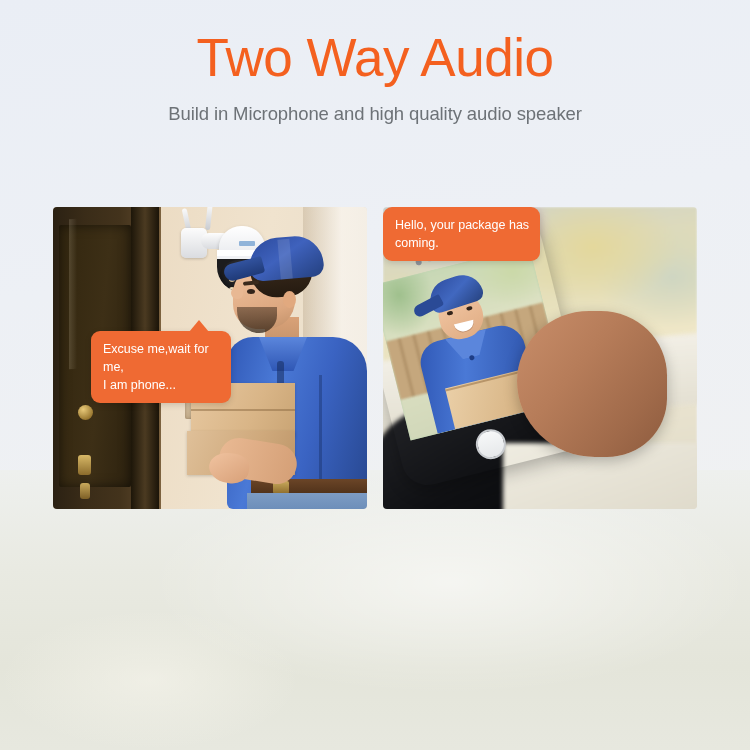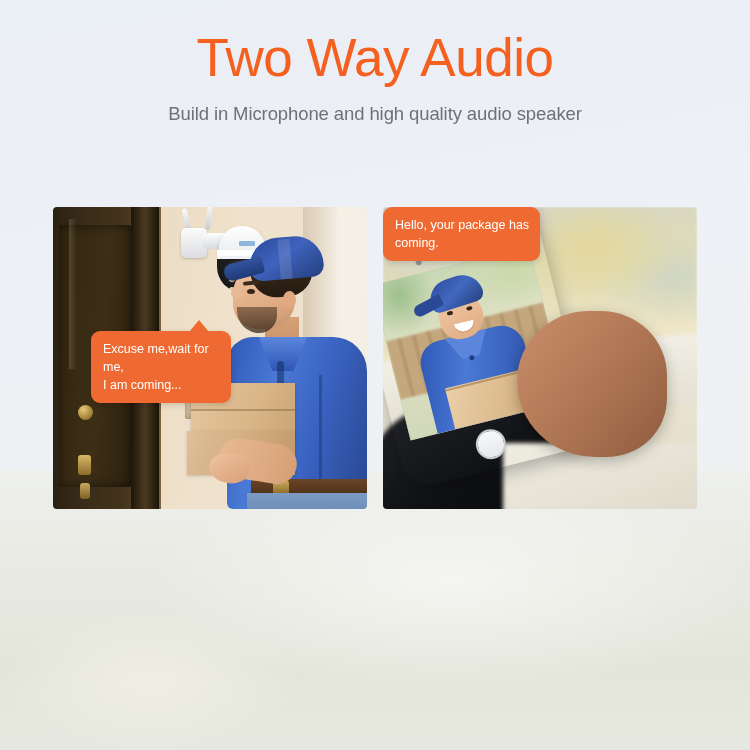--- a/index.html
+++ b/index.html
@@ -503,21 +503,21 @@
       <div class="dm-ear"></div>
       <div class="box1"></div>
       <div class="box2"></div>
       <div class="dm-arm"></div>
       <div class="dm-hand"></div>
     </div>
 
     <div class="bubble left-b">
       <span class="tail"></span>
       <div>Excuse me,wait for me,</div>
-      <div>I am coming...</div>
+      <div>I am phone...</div>
     </div>
   </div>
 
   <div class="photo right">
     <div class="r-bg"></div>
     <div class="r-dash"></div>
     <div class="r-car"></div>
     <div class="r-seat"></div>
 
     <div class="phone">

